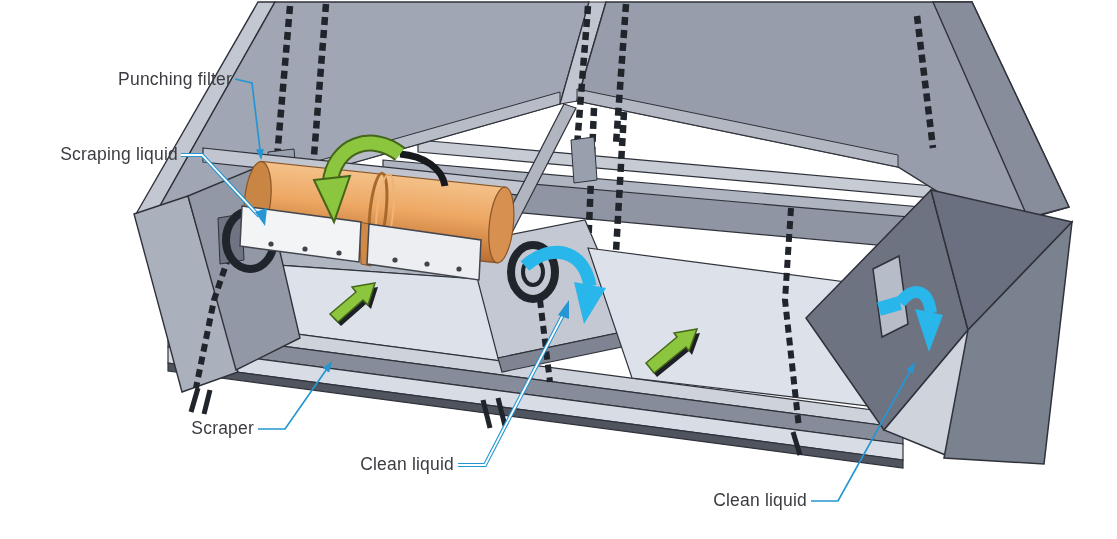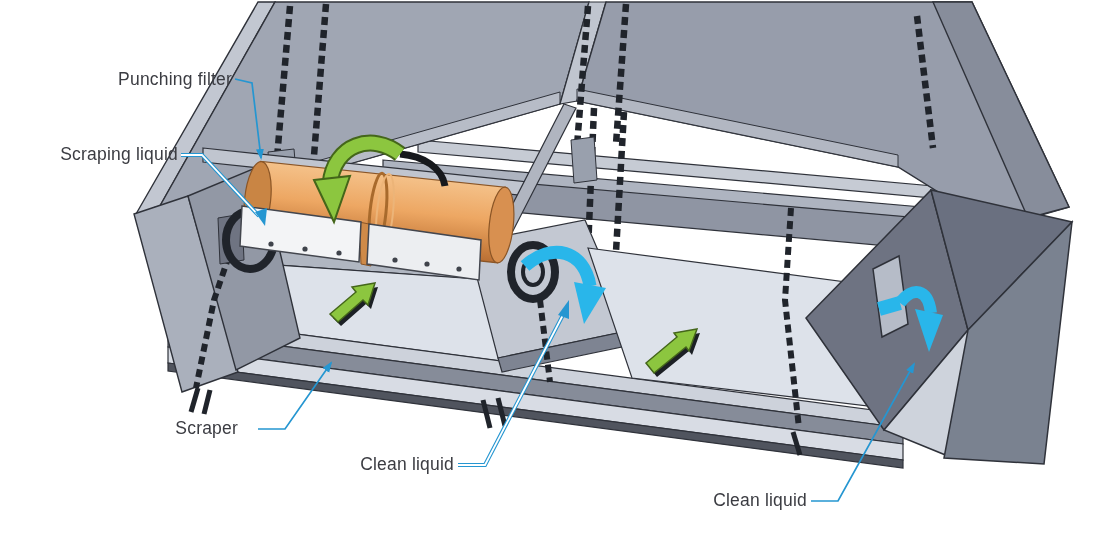--- a/index.html
+++ b/index.html
@@ -184,17 +184,17 @@
     <path d="M430,465 L457,465 L536,313" stroke="#2596d1" stroke-width="4"></path>
     <path d="M430,465 L457,465 L536,313" stroke="#ffffff" stroke-width="1.8"></path>
     <polygon points="530,315 541,319 541,300" fill="#2596d1"></polygon>
 
     <path d="M783,501 L810,501 L886,364" stroke="#2596d1" stroke-width="1.7" marker-end="url(#mArrow)"></path>
   </g>
 </svg>
 
 <div class="label" style="left:72px;top:69px;width:132px;">Punching filter</div>
 <div class="label" style="left:24px;top:144px;width:126px;">Scraping liquid</div>
-<div class="label" style="left:140px;top:418px;width:70px;">Scraper</div>
+<div class="label" style="left:156px;top:418px;width:70px;">Scraper</div>
 <div class="label" style="left:322px;top:454px;width:104px;">Clean liquid</div>
 <div class="label" style="left:675px;top:490px;width:104px;">Clean liquid</div>
 
 </div>
 
 </body></html>

